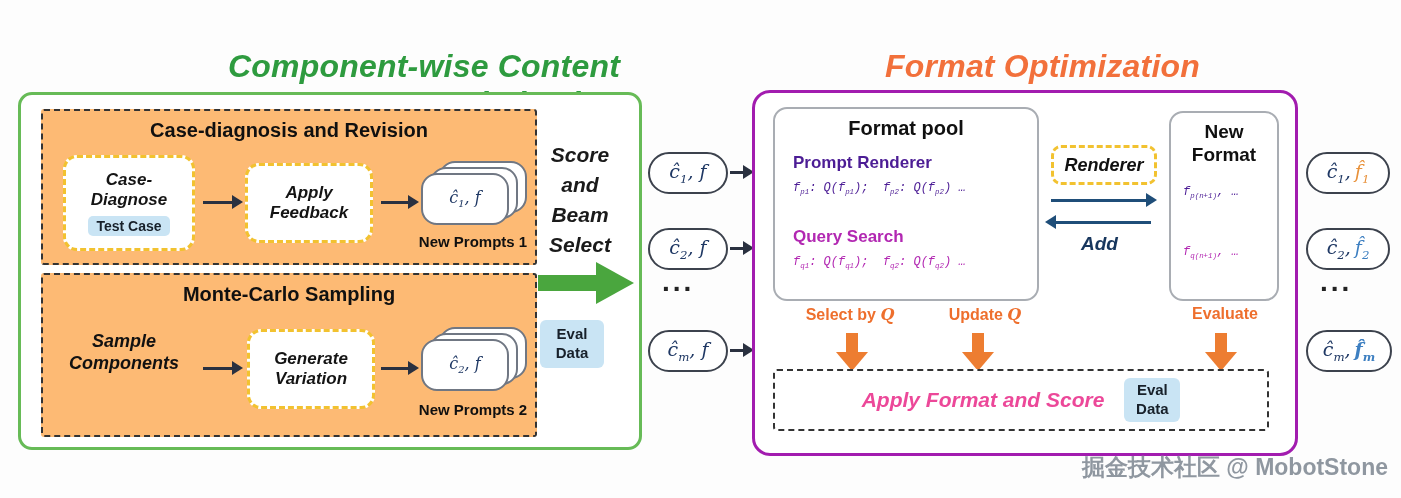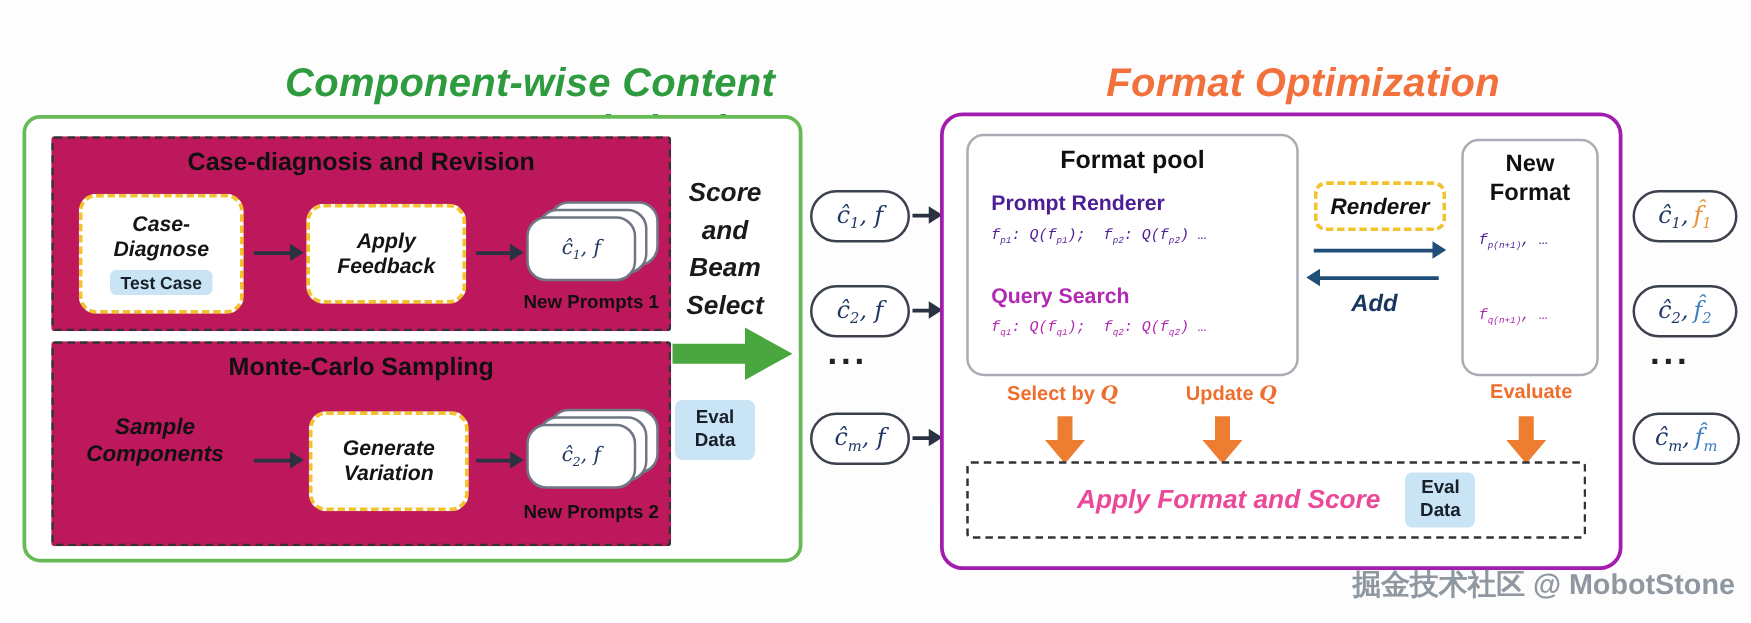--- a/index.html
+++ b/index.html
@@ -8,21 +8,21 @@
   .abs{position:absolute;}
 
   .title{font-style:italic;font-weight:700;font-size:32px;text-align:right;letter-spacing:.2px;}
   .title.green{color:#2e9b3f;}
   .title.orange{color:#f2703b;}
 
   .panel{position:absolute;background:#fff;border-radius:14px;}
   .green-panel{border:3px solid #67bb57;}
   .orange-panel{border:3px solid #a21caf;border-radius:18px;}
 
-  .dashed-box{position:absolute;border:2px dashed #333;border-radius:3px;background:#be185d;}
+  .dashed-box{position:absolute;border:2px dashed #333;border-radius:3px;background:#fdba74;}
   .box-heading{position:absolute;left:0;right:0;text-align:center;font-weight:700;font-size:20px;color:#101010;}
 
   .yellow-box{position:absolute;border:3px dashed #f2c230;border-radius:14px;background:#fff;
     display:flex;flex-direction:column;align-items:center;justify-content:center;text-align:center;padding:4px;box-sizing:border-box;}
   .step-label{font-weight:700;font-style:italic;font-size:17px;line-height:1.18;color:#141414;}
   .badge{background:#c9e4f4;border-radius:5px;font-weight:700;color:#17202a;}
   .test-badge{margin-top:6px;font-size:14px;font-style:normal;padding:2px 8px;}
 
   .arr-r{--c:#2a3140;position:absolute;height:3px;background:var(--c);}
   .arr-r::after{content:'';position:absolute;right:-10px;top:-6px;border-left:11px solid var(--c);
@@ -222,18 +222,18 @@
     <span class="math navy">ĉ<sub>1</sub>,</span>
     <span class="math" style="color: rgb(232, 145, 58);">f̂<sub>1</sub></span>
   </div>
   <div class="pill" style="left:1306px;top:228px;width:84px">
     <span class="math navy">ĉ<sub>2</sub>,</span>
     <span class="math" style="color: rgb(61, 127, 193);">f̂<sub>2</sub></span>
   </div>
   <div class="dots" style="left:1320px;top:266px">...</div>
   <div class="pill" style="left:1306px;top:330px;width:86px">
     <span class="math navy">ĉ<sub>m</sub>,</span>
-    <span class="math" style="color: rgb(61, 127, 193);">f̂<sub>m</sub></span>
+    <span class="math" style="color: rgb(61, 127, 193); font-weight: bold;">f̂<sub>m</sub></span>
   </div>
 
   <div class="watermark" style="left:940px;top:452px;width:448px">掘金技术社区 @ MobotStone</div>
 
 </div>
 
 </body></html>

